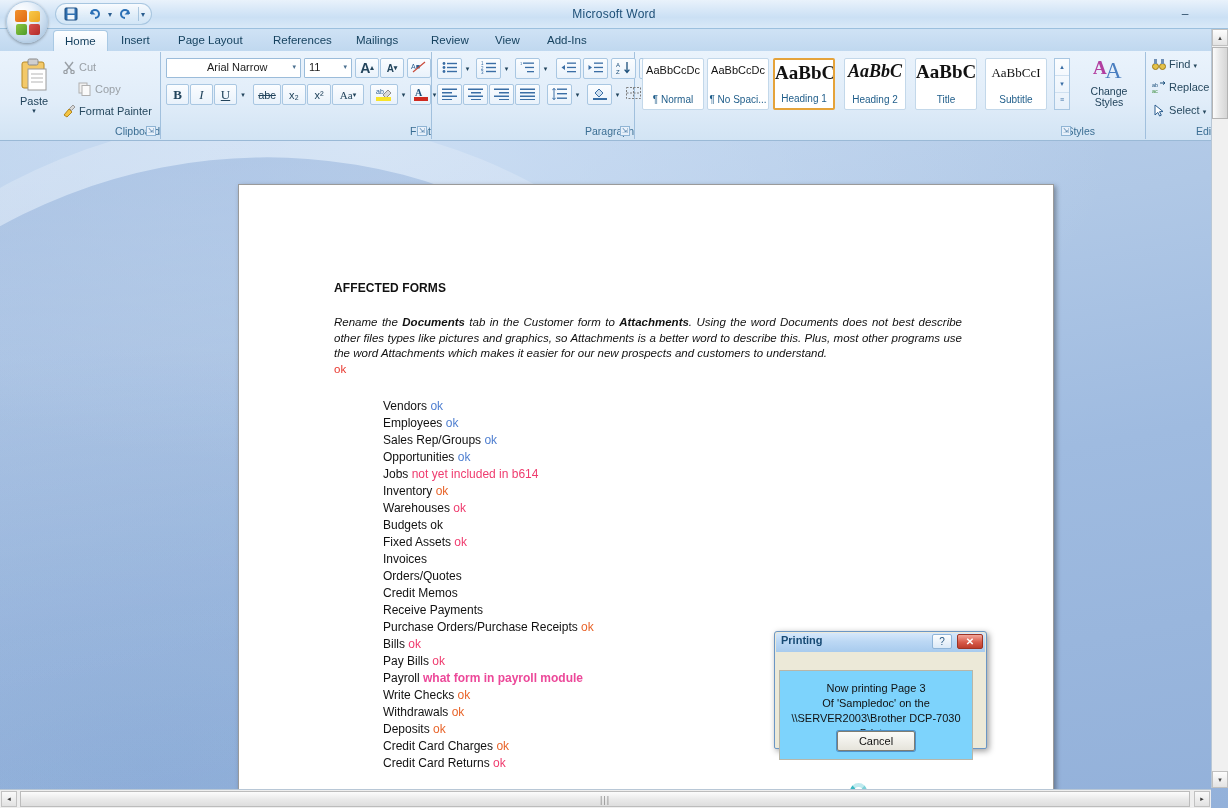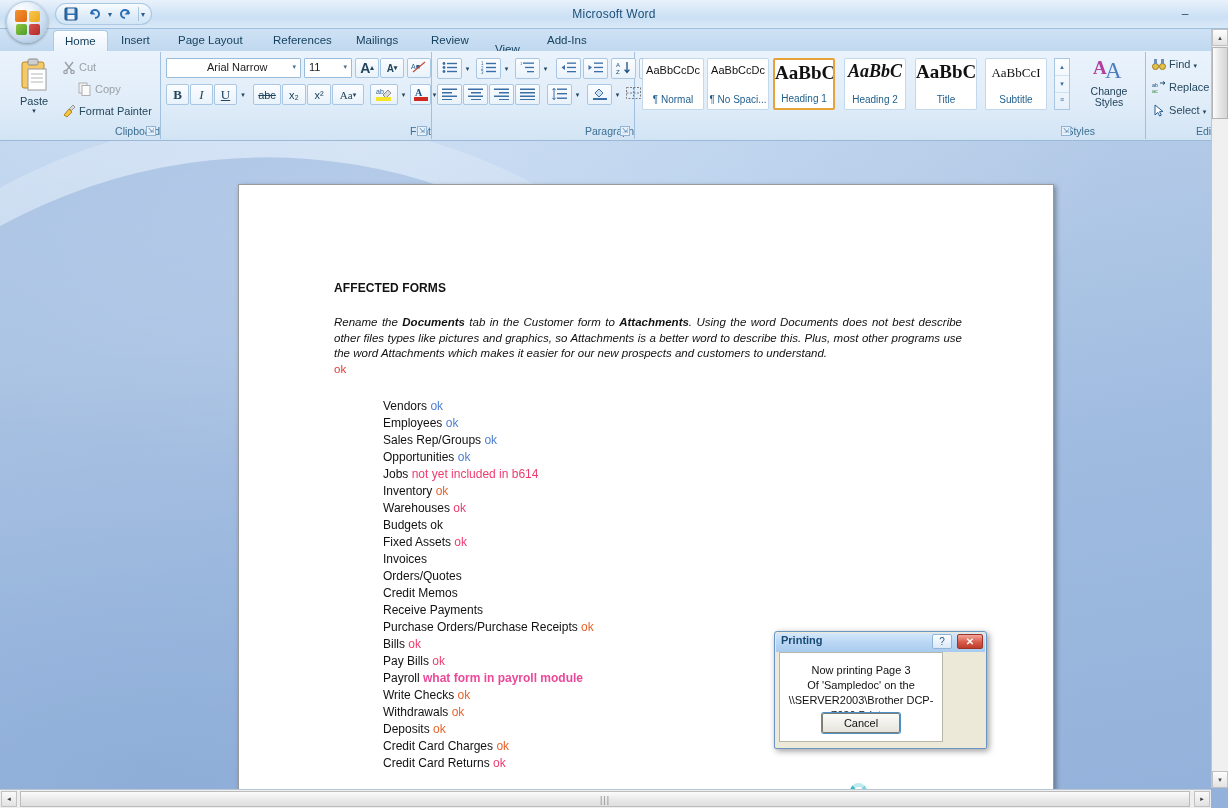--- a/index.html
+++ b/index.html
@@ -214,22 +214,22 @@
     border:1px solid #8fb4d7; border-radius:2px;
     font-size:10px; color:#2b5a85; text-align:center; line-height:13px;
   }
   .dlg-close{
     position:absolute; right:3px; top:2px; width:26px;height:15px;
     background:linear-gradient(180deg,#f3a79b,#d85b4a 55%,#bd3d2c);
     border:1px solid #9d3425; border-radius:2px;
     font-size:10px; color:#fff; text-align:center; line-height:13px; font-weight:bold;
   }
   .dlg-body{
-    position:absolute; left:4px; top:20px; width:164px; height:90px;
-    background:#ffffff; border:1px solid #b8b6a8;
+    position:absolute; left:4px; top:38px; width:194px; height:90px;
+    background:#7dd3fc; border:1px solid #b8b6a8;
   }
   .dlg-msg{
     position:absolute; left:0; top:10px; width:100%;
     text-align:center; font-size:11px; color:#111; line-height:15px;
   }
   .dlg-cancel{
     position:absolute; left:50%; top:60px; transform:translateX(-50%);
     width:78px; height:20px; line-height:18px; text-align:center;
     font-size:11px; color:#111;
     background:linear-gradient(180deg,#fbfbf9,#e6e4db);
@@ -326,21 +326,21 @@
     <div class="qat-caret">▾</div>
   </div>
 
   <div class="tabrow">
     <div class="tab active" style="left:53px;">Home</div>
     <div class="tab" style="left:110px;">Insert</div>
     <div class="tab" style="left:167px;text-align:right;">Page Layout</div>
     <div class="tab" style="left:262px;">References</div>
     <div class="tab" style="left:345px;">Mailings</div>
     <div class="tab" style="left:420px;">Review</div>
-    <div class="tab" style="left:484px;margin-top:9px;">View</div>
+    <div class="tab" style="left:484px;">View</div>
     <div class="tab" style="left:536px;">Add-Ins</div>
   </div>
 
   <div class="ribbon">
 
     <div class="group" style="left:4px; width:157px;">
       <div class="group-label">Clipboard</div>
       <div class="group-dlg">⇲</div>
 
       <div style="position:absolute; left:6px; top:4px; width:48px; height:64px; text-align:center;">

